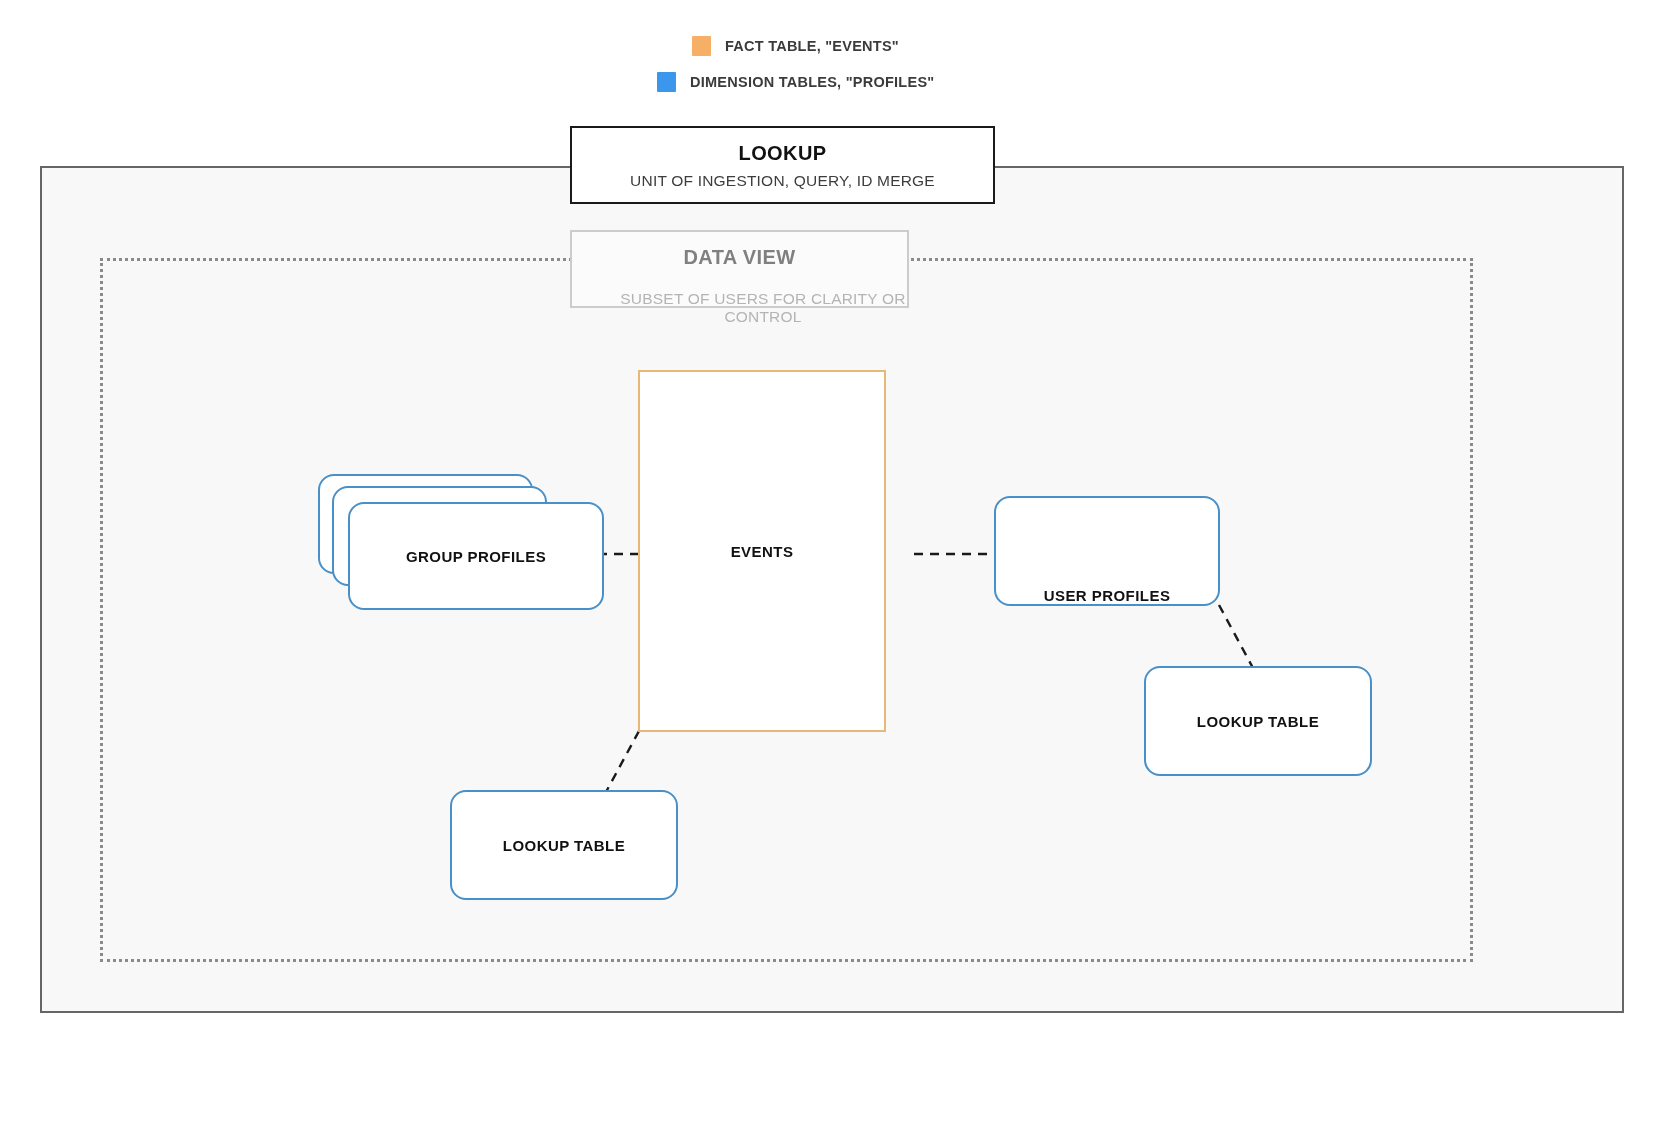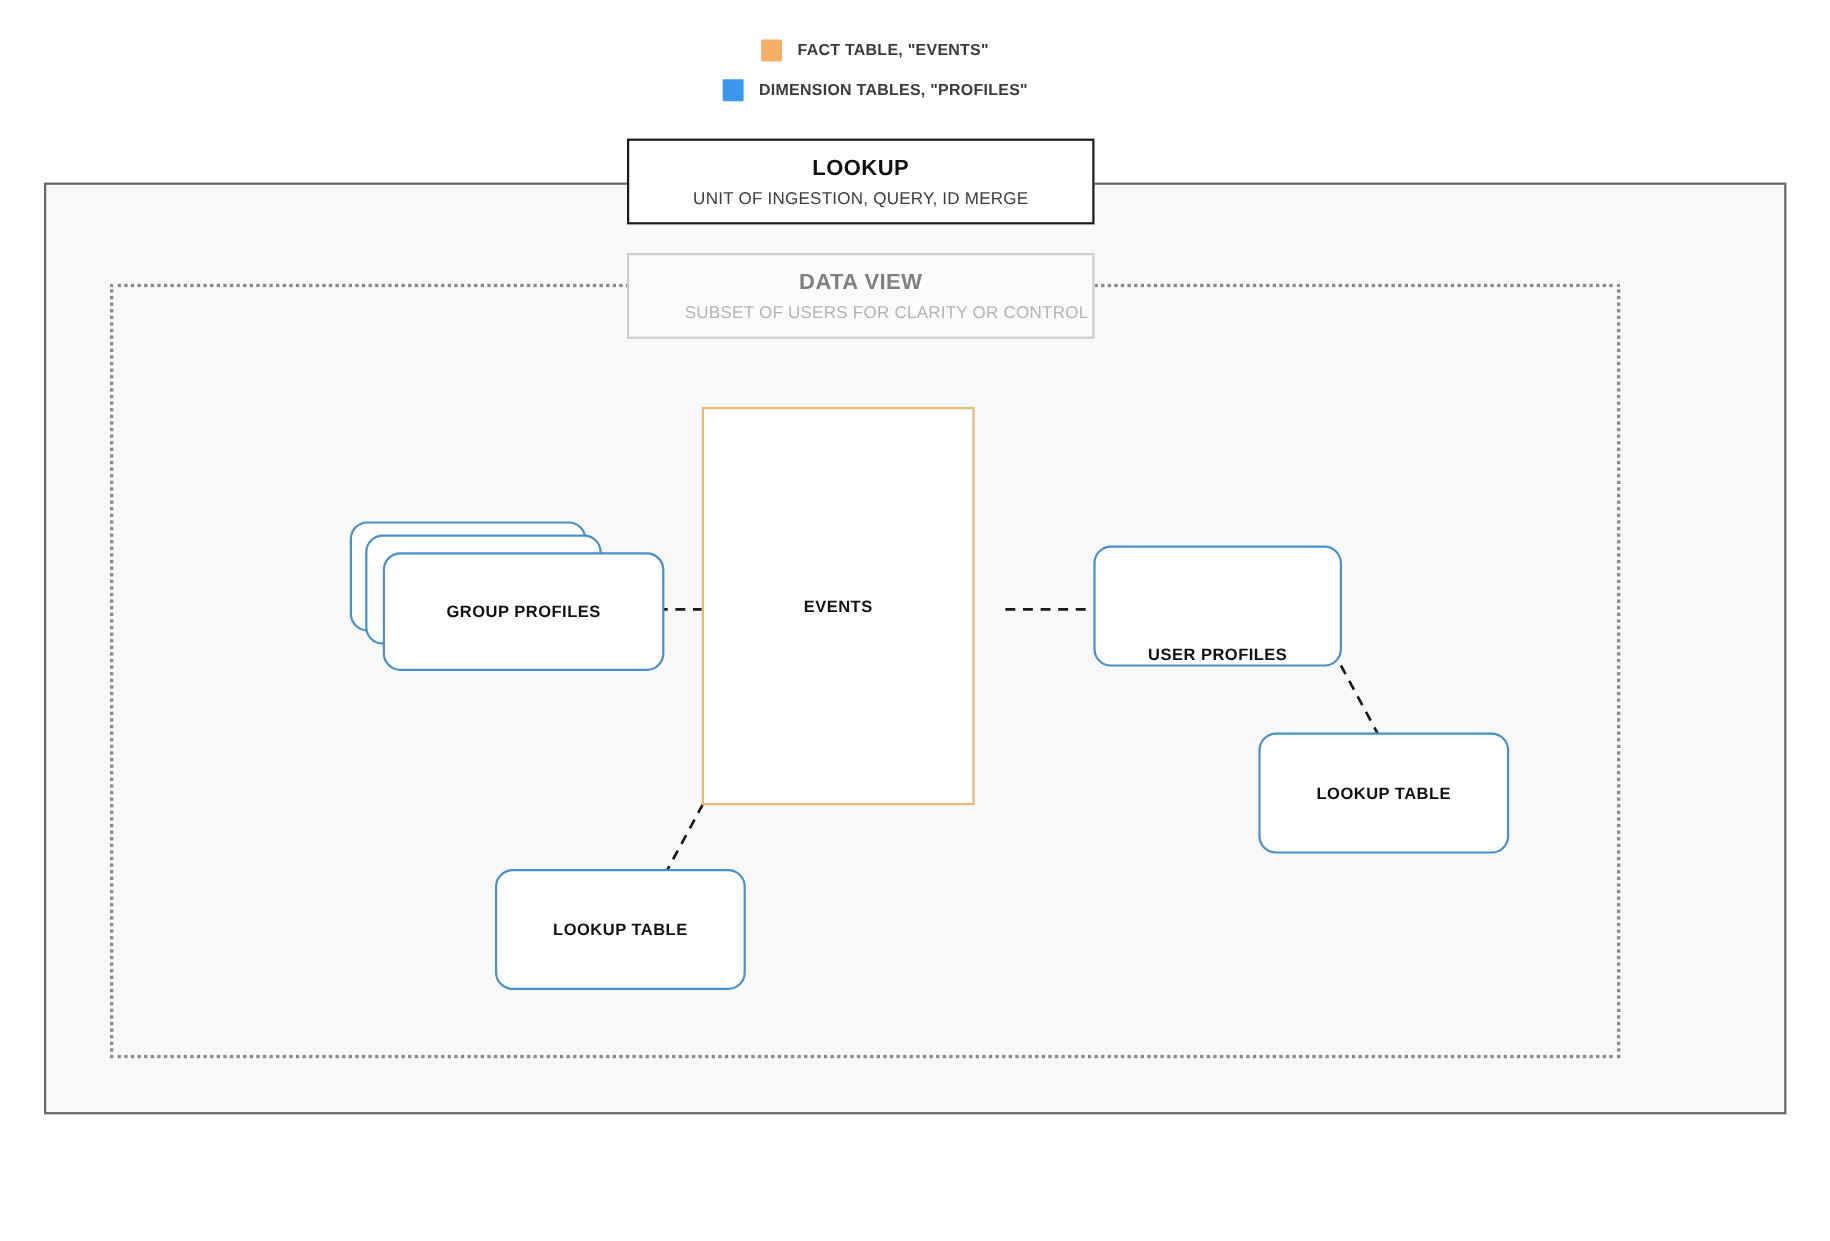--- a/index.html
+++ b/index.html
@@ -78,27 +78,27 @@
     left: 570px; top: 126px;
     width: 425px; height: 78px;
     border: 2px solid #1a1a1a;
     padding-top: 14px;
   }
   .project-box .tb-title { color: #111111; }
   .project-box .tb-sub   { color: #3d3d3d; margin-top: 7px; }
 
   .dataview-box {
     left: 570px; top: 230px;
-    width: 425px; height: 78px;
+    width: 339px; height: 78px;
     border: 2px solid #cccccc;
     background: #fbfbfb;
     padding-top: 14px;
   }
   .dataview-box .tb-title { color: #808080; }
-  .dataview-box .tb-sub   { color: #b4b4b4; margin-top: 7px; padding-left: 47px; }
+  .dataview-box .tb-sub   { color: #b4b4b4; margin-top: 21px; padding-left: 47px; }
 
   
   .node {
     position: absolute;
     background: #ffffff;
     display: flex;
     align-items: center;
     justify-content: center;
   }
   .node-label {

